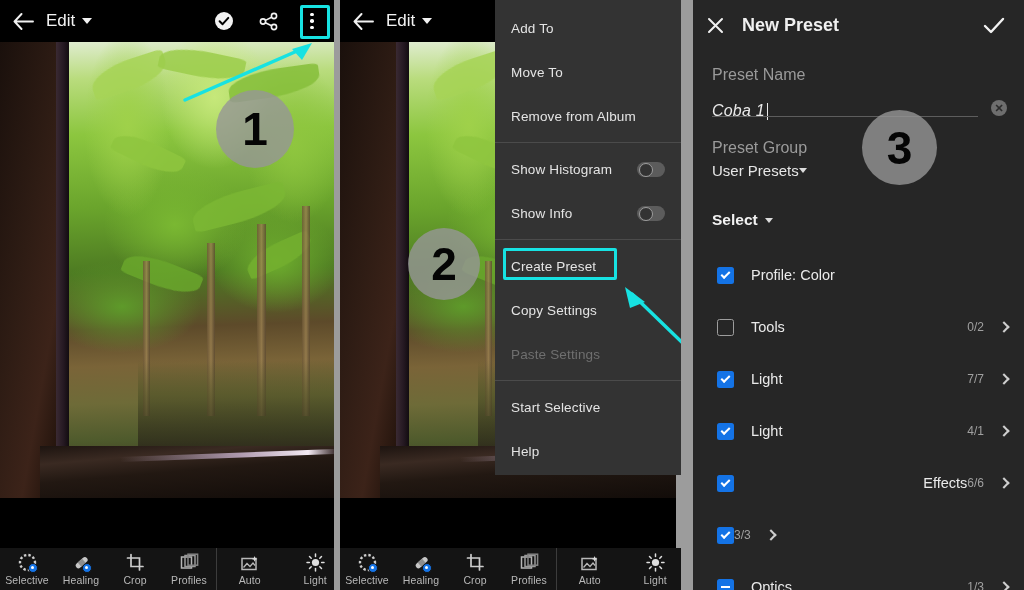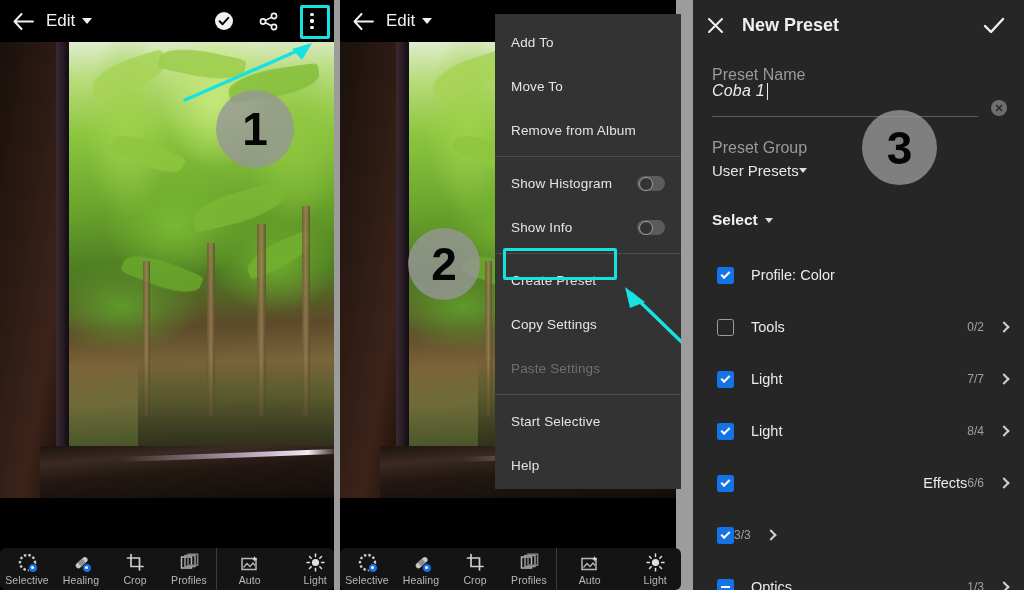--- a/index.html
+++ b/index.html
@@ -87,21 +87,21 @@
     background:linear-gradient(180deg,rgba(90,96,40,.0),rgba(74,78,36,.55) 40%,rgba(44,40,26,.8));
   }
 
   .filmstrip-black {
     position:absolute; left:0; right:0; top:498px; height:50px; background:#000;
   }
 
   
   .toolbar {
     position:absolute; left:0; right:0; bottom:0; height:42px;
-    background:#141414; display:flex; align-items:center; z-index:6;border-radius:6px;
+    background:#141414; display:flex; align-items:center; z-index:6;
   }
   .toolbar .tgroup { display:flex; flex:1; justify-content:space-around; align-items:center; height:100%; }
   .toolbar .tgroup.right { flex:0 0 132px; border-left:1px solid #3c3c3c; }
   .tool { display:flex; flex-direction:column; align-items:center; gap:2px; width:54px; }
   .tool .glyph { height:19px; display:flex; align-items:flex-end; justify-content:center; position:relative; }
   .tool .lbl { font-size:10.5px; color:#b8b8b8; letter-spacing:.1px; }
 
   .blue-dot {
     position:absolute; right:-1px; bottom:-1px; width:10px;height:10px;border-radius:50%;
     background:#1473e6; border:1.5px solid #141414;
@@ -117,21 +117,21 @@
     z-index:8; font-family:"Liberation Sans", sans-serif;
   }
 
   
   .hl-box { position:absolute; border:3px solid #17e2e2; z-index:9; border-radius:2px; }
   .arrow-svg { position:absolute; z-index:9; overflow:visible; pointer-events:none; }
 
   
   .ctxmenu {
     position:absolute; right:0; top:0; width:186px; height:475px;
-    background:#333333; z-index:7; padding-top:6px;margin-top:14px;
+    background:#333333; z-index:7; padding-top:6px;
   }
   .ctx-item {
     height:44px; display:flex; align-items:center; justify-content:space-between;
     padding:0 16px; font-size:13.5px; color:#e4e4e4; letter-spacing:.15px;
   }
   .ctx-item.disabled { color:#6f6f6f; }
   .ctx-sep { height:1px; background:#4b4b4b; margin:4px 0; }
   .switch {
     width:28px;height:15px;border-radius:8px;background:#5c5c5c;position:relative;flex:0 0 auto;
   }
@@ -510,21 +510,21 @@
       <svg width="24" height="19" viewBox="0 0 24 19">
           <path d="M3 10 L9 16 L21 3" stroke="#f2f2f2" stroke-width="2.4" fill="none" stroke-linecap="round" stroke-linejoin="round"></path>
         </svg>
     </span>
   </div>
 
   <div class="np-body">
 
     <div style="position:absolute;left:19px;top:16px;" class="field-label">Preset Name</div>
 
-    <div style="position:absolute;left:19px;top:32px;" class="field-value">
+    <div style="position:absolute;left:19px;top:52px;" class="field-value">
       <span>Coba 1</span>
       <span class="caret-bar"></span>
     </div>
     <div class="field-underline" style="left:19px;top:66px;width:266px;"></div>
 
     <div class="clear-x" style="left:298px;top:50px;">✕</div>
 
     <div style="position:absolute;left:19px;top:89px;" class="field-label">Preset Group</div>
 
     <div style="position:absolute;left:19px;top:112px;" class="group-value">
@@ -559,21 +559,21 @@
       <span class="cb-label">Light</span>
       <span class="cb-count">7/7</span>
       <span class="chev-r"></span>
     </div>
 
     <div class="cb-row" style="top:362px;">
       <span class="cb on">
           <span class="tick"></span>
         </span>
       <span class="cb-label">Light</span>
-      <span class="cb-count">8/4</span>
+      <span class="cb-count">4/1</span>
       <span class="chev-r"></span>
     </div>
 
     <div class="cb-row" style="top:414px;text-align:right;">
       <span class="cb on">
           <span class="tick"></span>
         </span>
       <span class="cb-label">Effects</span>
       <span class="cb-count">6/6</span>
       <span class="chev-r"></span>

